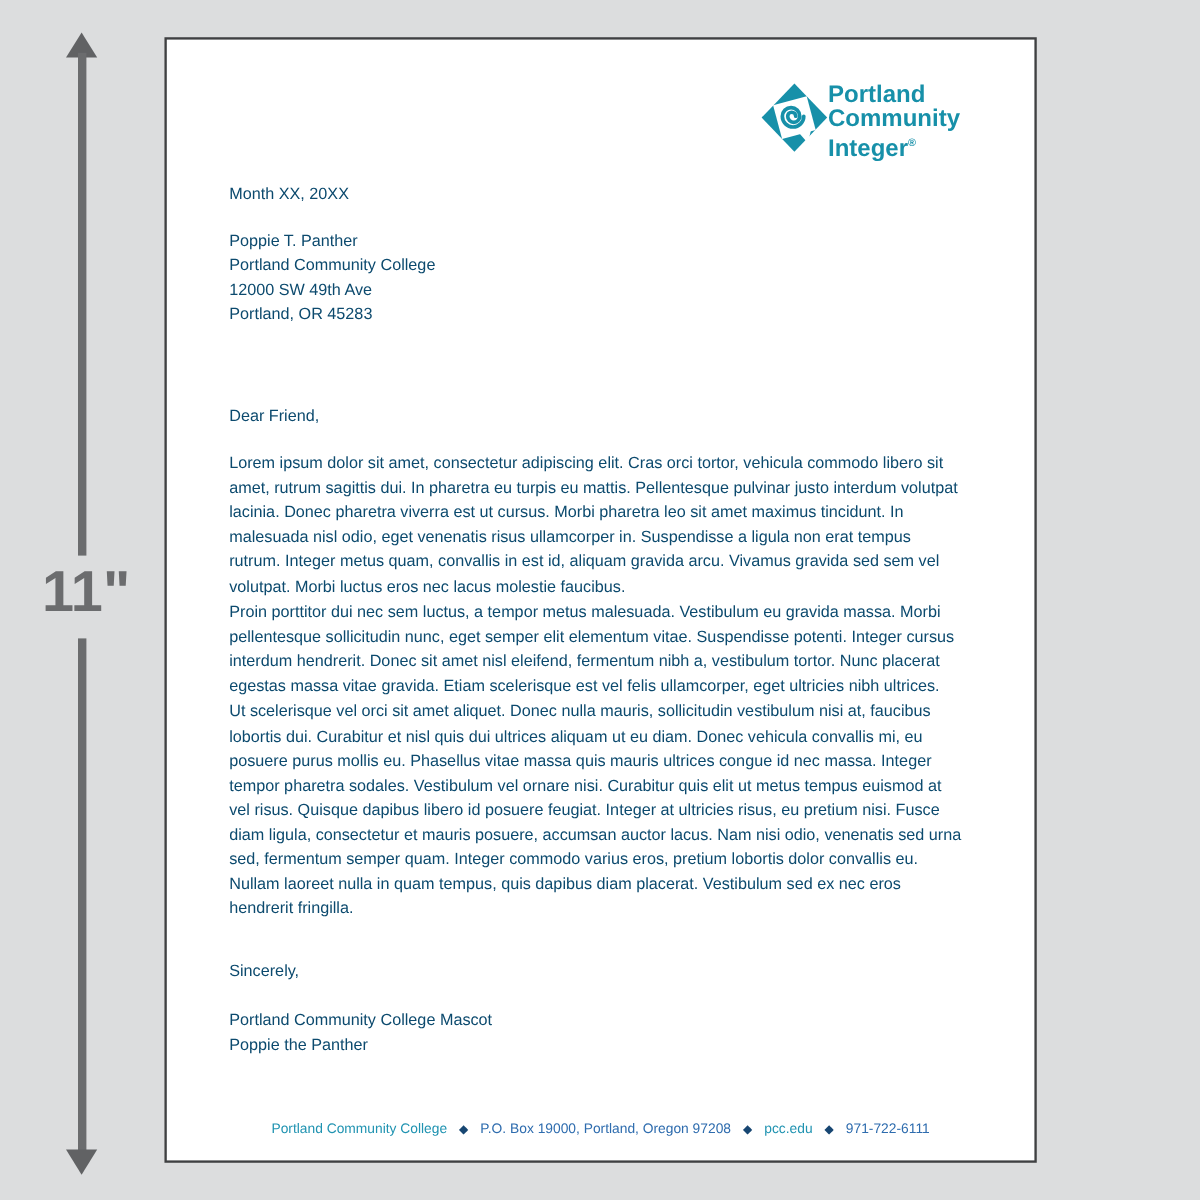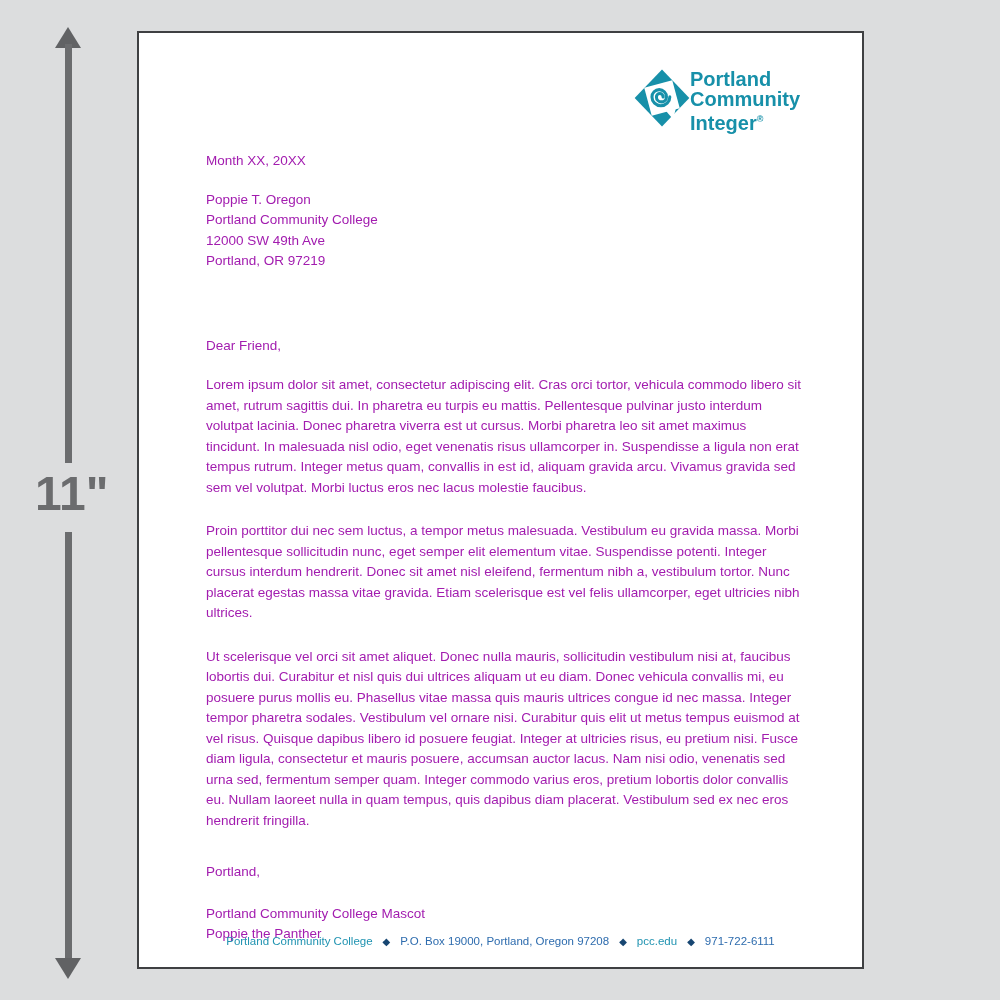--- a/index.html
+++ b/index.html
@@ -58,29 +58,29 @@
   .logo { display: flex; align-items: flex-start; }
   .logo-icon { width: 56px; height: 58px; margin-top: 0; }
   .logo-text {
     font-size: 20px; line-height: 20px; font-weight: bold;
     color: #1790a9; letter-spacing: 0px;
   }
   .logo-text .reg { font-size: 9px; vertical-align: 8px; }
 
   
   .letter-body {
-    padding: 0 60px 0 67px;
-    color: #a21caf;
+    padding: 0 60px 0 52px;
+    color: #0c4a6e;
     font-size: 13.5px;
     line-height: 20.5px;
   }
   .date { margin-top: 18px; }
   .recipient { margin-top: 18px; }
   .salutation { margin-top: 64px; }
-  .para { margin-top: 23px; }
+  .para { margin-top: 1px; }
   .para:first-of-type { margin-top: 19px; }
   .closing { margin-top: 31px; }
   .signature { margin-top: 21px; }
 
   
   .footer {
     position: absolute; left: 0; right: 0; bottom: 20px;
     text-align: center;
   }
   .footer-line { font-size: 11.5px; white-space: nowrap; }
@@ -122,33 +122,33 @@
           <div>Community</div>
           <div><span>Integer</span><span class="reg">®</span></div>
         </div>
       </div>
     </div>
 
     <div class="letter-body">
       <div class="date">Month XX, 20XX</div>
 
       <div class="recipient">
-        <div>Poppie T. Oregon</div>
+        <div>Poppie T. Panther</div>
         <div>Portland Community College</div>
         <div>12000 SW 49th Ave</div>
-        <div>Portland, OR 97219</div>
+        <div>Portland, OR 45283</div>
       </div>
 
       <div class="salutation">Dear Friend,</div>
 
       <p class="para">Lorem ipsum dolor sit amet, consectetur adipiscing elit. Cras orci tortor, vehicula commodo libero sit amet, rutrum sagittis dui. In pharetra eu turpis eu mattis. Pellentesque pulvinar justo interdum volutpat lacinia. Donec pharetra viverra est ut cursus. Morbi pharetra leo sit amet maximus tincidunt. In malesuada nisl odio, eget venenatis risus ullamcorper in. Suspendisse a ligula non erat tempus rutrum. Integer metus quam, convallis in est id, aliquam gravida arcu. Vivamus gravida sed sem vel volutpat. Morbi luctus eros nec lacus molestie faucibus.</p>
       <p class="para">Proin porttitor dui nec sem luctus, a tempor metus malesuada. Vestibulum eu gravida massa. Morbi pellentesque sollicitudin nunc, eget semper elit elementum vitae. Suspendisse potenti. Integer cursus interdum hendrerit. Donec sit amet nisl eleifend, fermentum nibh a, vestibulum tortor. Nunc placerat egestas massa vitae gravida. Etiam scelerisque est vel felis ullamcorper, eget ultricies nibh ultrices.</p>
       <p class="para">Ut scelerisque vel orci sit amet aliquet. Donec nulla mauris, sollicitudin vestibulum nisi at, faucibus lobortis dui. Curabitur et nisl quis dui ultrices aliquam ut eu diam. Donec vehicula convallis mi, eu posuere purus mollis eu. Phasellus vitae massa quis mauris ultrices congue id nec massa. Integer tempor pharetra sodales. Vestibulum vel ornare nisi. Curabitur quis elit ut metus tempus euismod at vel risus. Quisque dapibus libero id posuere feugiat. Integer at ultricies risus, eu pretium nisi. Fusce diam ligula, consectetur et mauris posuere, accumsan auctor lacus. Nam nisi odio, venenatis sed urna sed, fermentum semper quam. Integer commodo varius eros, pretium lobortis dolor convallis eu. Nullam laoreet nulla in quam tempus, quis dapibus diam placerat. Vestibulum sed ex nec eros hendrerit fringilla.</p>
 
-      <div class="closing">Portland,</div>
+      <div class="closing">Sincerely,</div>
 
       <div class="signature">
         <div>Portland Community College Mascot</div>
         <div>Poppie the Panther</div>
       </div>
     </div>
 
     <div class="footer">
       <div class="footer-line">
         <span class="seg-teal">Portland Community College</span><span class="diamond">◆</span><span class="seg-blue">P.O. Box 19000, Portland, Oregon 97208</span><span class="diamond">◆</span><span class="seg-teal">pcc.edu</span><span class="diamond">◆</span><span class="seg-blue">971-722-6111</span>

